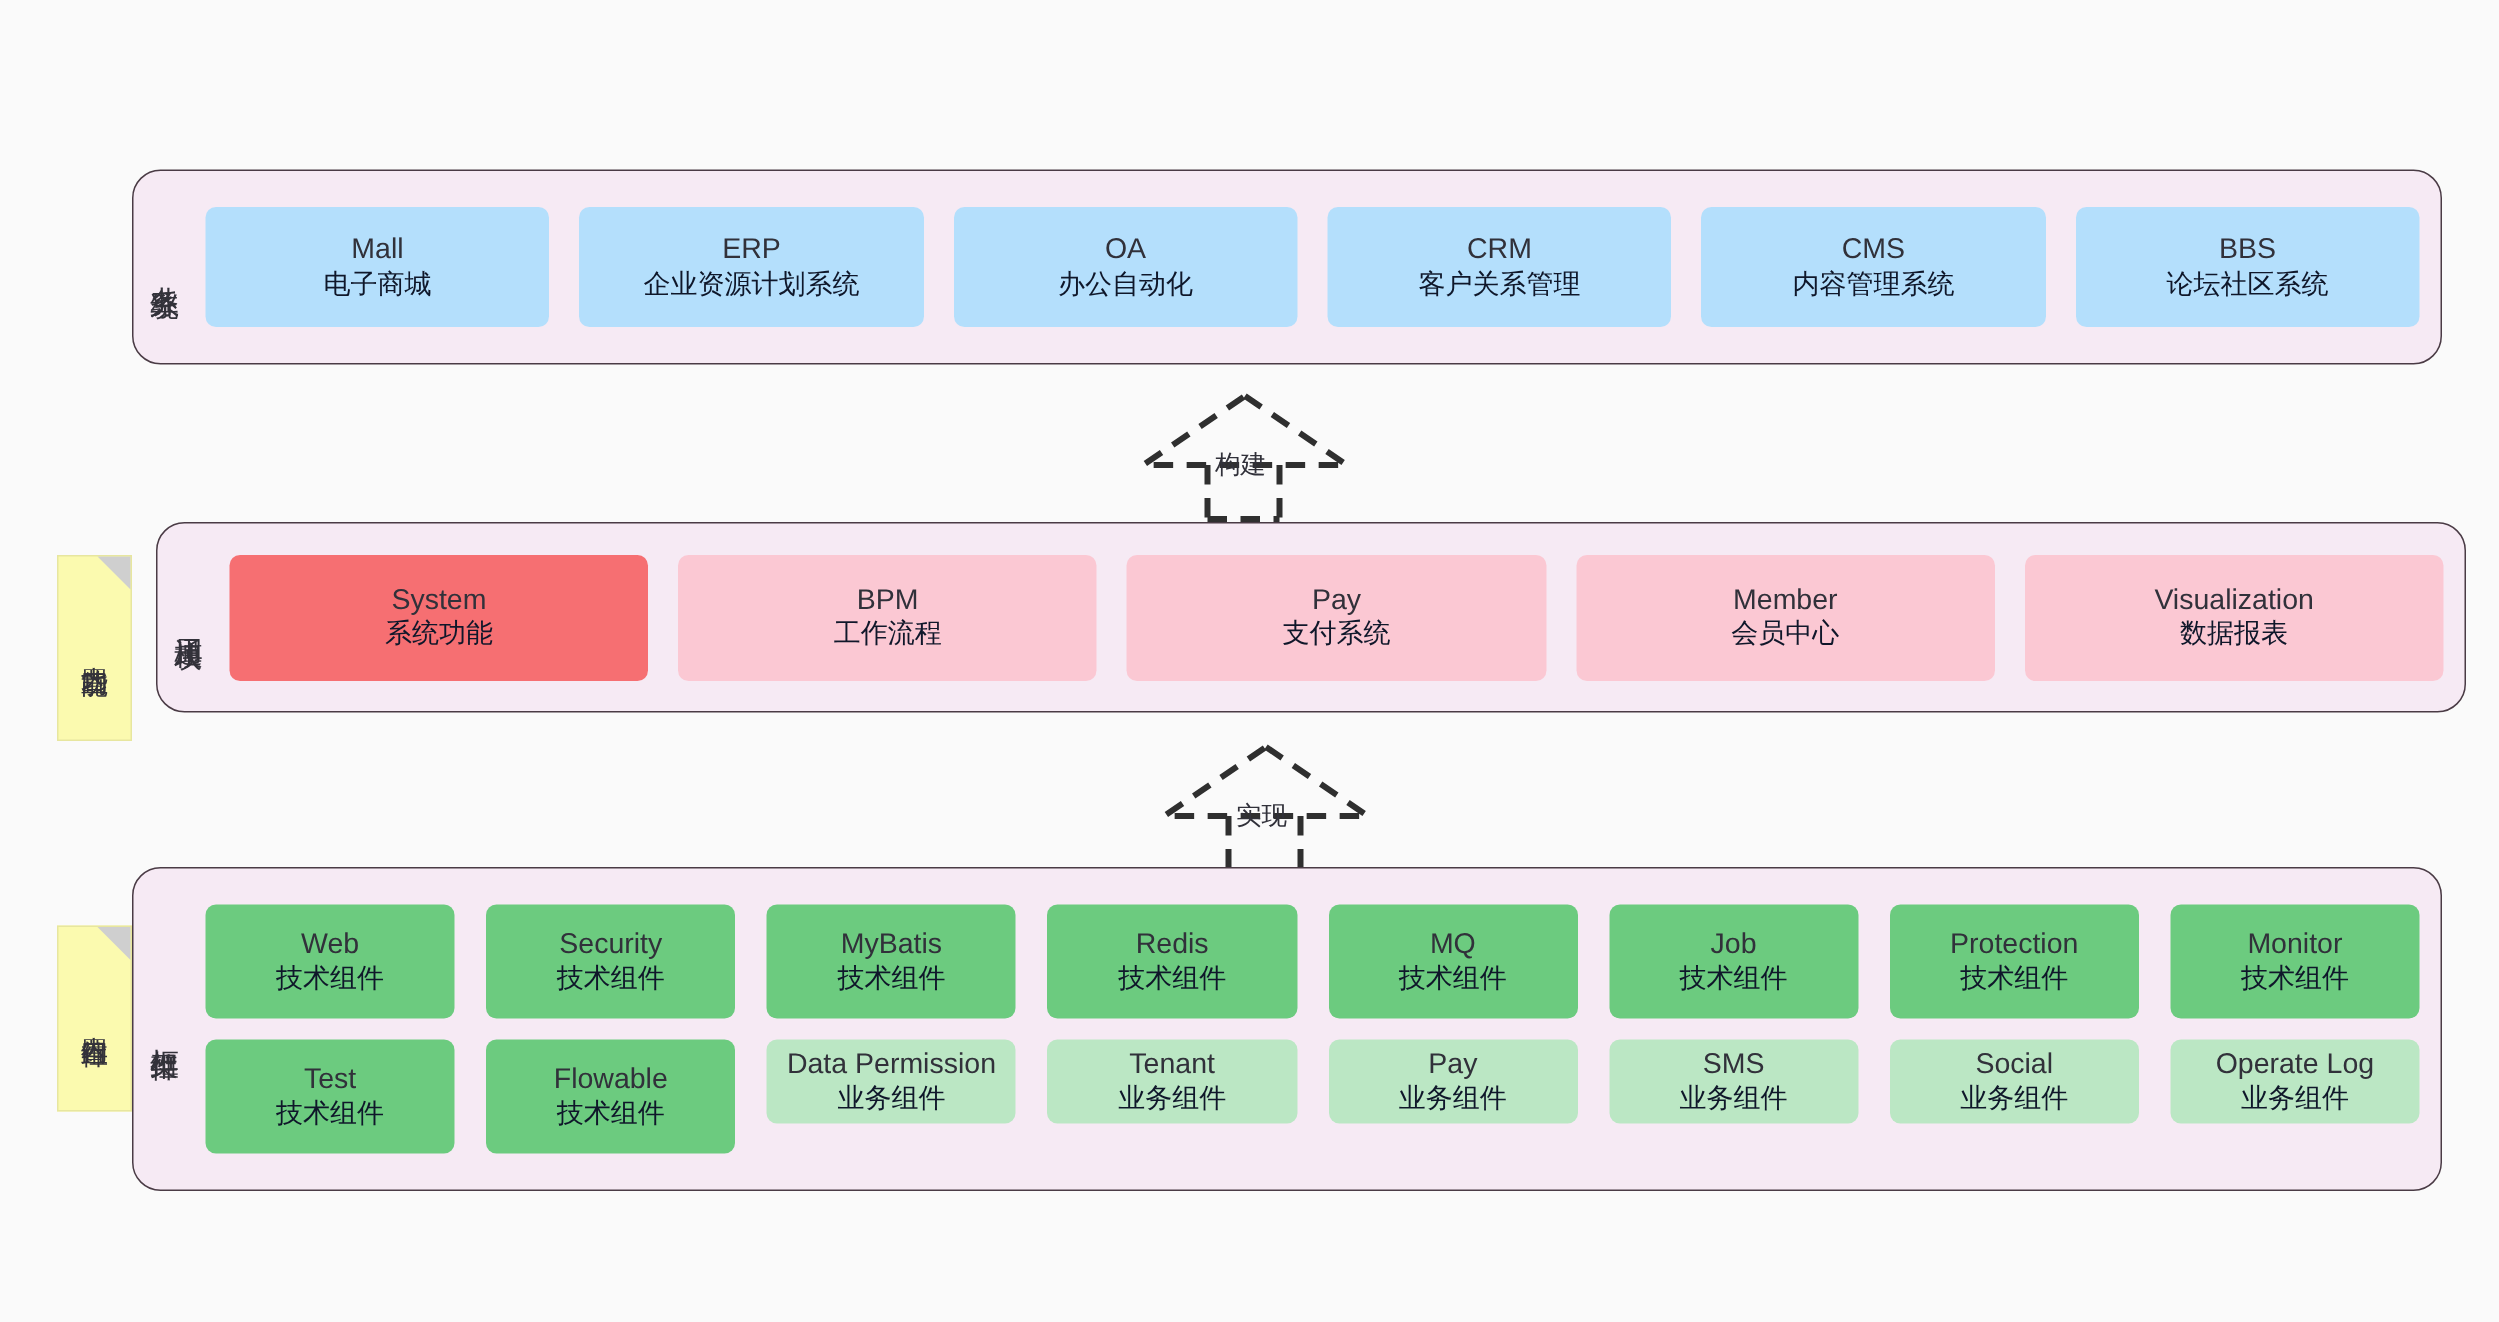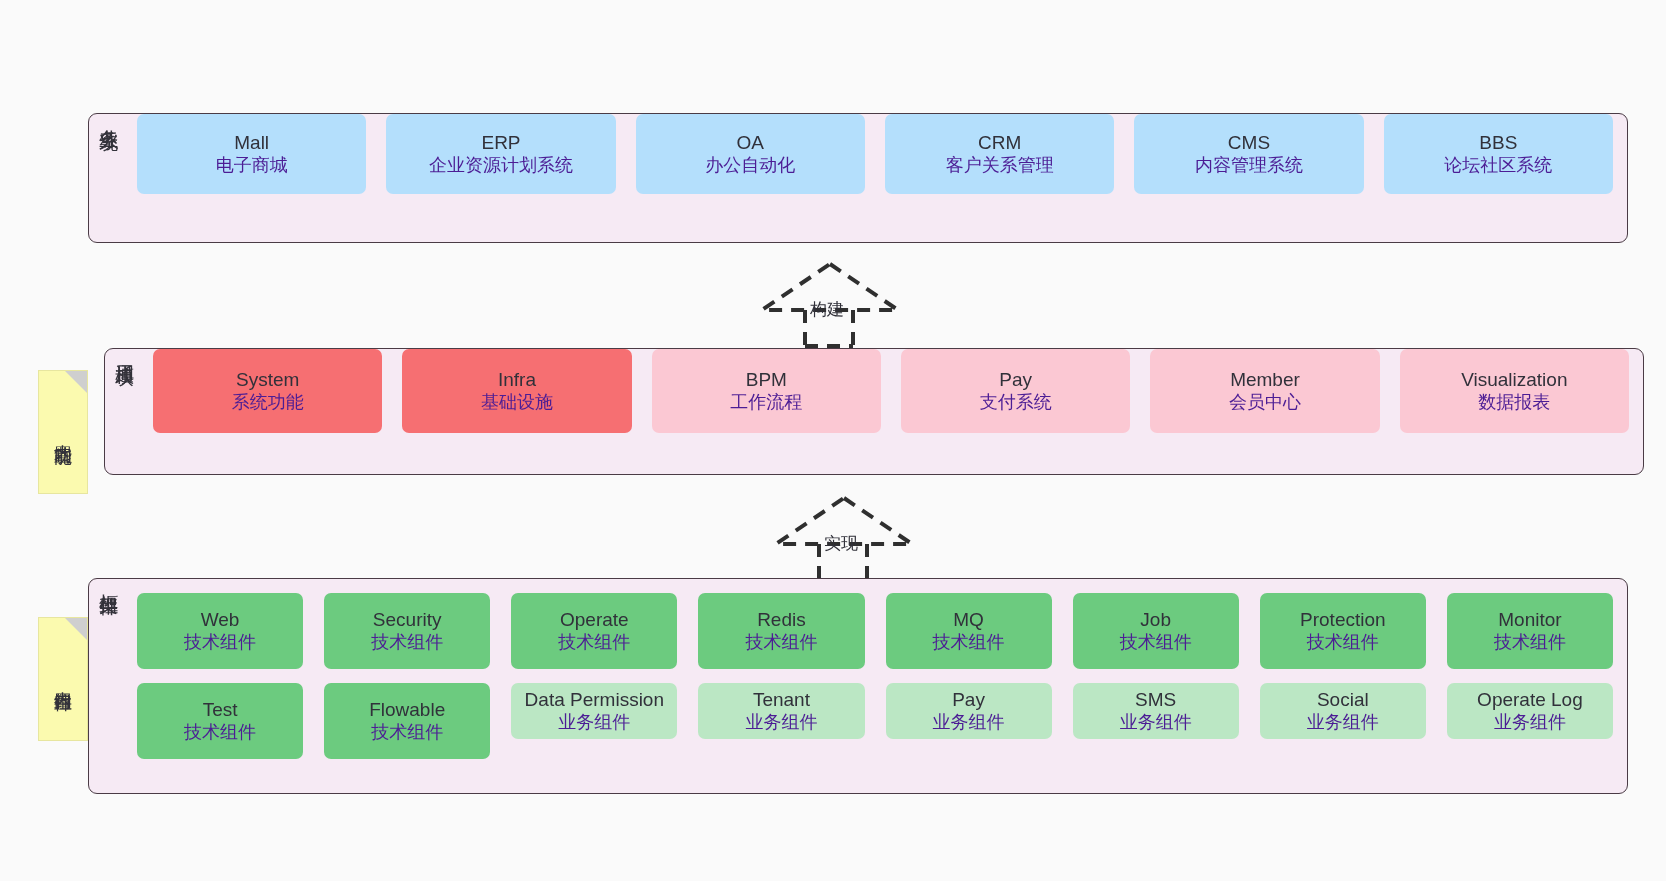--- a/index.html
+++ b/index.html
@@ -11,24 +11,24 @@
     overflow:hidden;
     position:relative;
   }
   #stage{position:absolute;left:0;top:0;width:1666px;height:881px;}
 
   
   .layer{
     position:absolute;
     background:#f6eaf4;
     border:1.6px solid #4a3b45;
-    border-radius:9px;
+    border-radius:19px;
     box-sizing:border-box;
     display:flex;
-    align-items:flex-start;
+    align-items:center;
   }
   .layer-title{
     flex:0 0 auto;
     width:40px;
     display:flex;
     align-items:center;
     justify-content:center;
     font-size:19px;
     line-height:1.12;
     letter-spacing:1px;
@@ -68,21 +68,21 @@
     flex-direction:column;
     align-items:center;
     justify-content:center;
     text-align:center;
     line-height:1.22;
     box-sizing:border-box;
     padding:4px 6px;
     user-select:none;
   }
   .card .t1{font-size:19px;color:#31313a;}
-  .card .t2{font-size:18px;color:#4c1d95;}
+  .card .t2{font-size:18px;color:#0f172a;}
 
   .c-blue{background:#b4dffc;height:80px;}
   .c-red{background:#f66f72;height:84px;}
   .c-pink{background:#fbc8d3;height:84px;}
   .c-green{background:#6ccb7f;height:76px;}
   .c-lgreen{background:#bbe7c4;height:56px;}
 
   
   .note{
     position:absolute;
@@ -182,24 +182,20 @@
 
   <div class="layer" id="layer-common" style="left:104px;top:348px;width:1540px;height:127px;">
     <div class="layer-title">通用模块</div>
     <div class="layer-body">
 
       <div class="card c-red">
         <div class="t1">System</div>
         <div class="t2">系统功能</div>
       </div>
 
-      <div class="card c-red">
-        <div class="t1">Infra</div>
-        <div class="t2">基础设施</div>
-      </div>
 
       <div class="card c-pink">
         <div class="t1">BPM</div>
         <div class="t2">工作流程</div>
       </div>
 
       <div class="card c-pink">
         <div class="t1">Pay</div>
         <div class="t2">支付系统</div>
       </div>
@@ -238,21 +234,21 @@
       <div class="row">
         <div class="card c-green">
           <div class="t1">Web</div>
           <div class="t2">技术组件</div>
         </div>
         <div class="card c-green">
           <div class="t1">Security</div>
           <div class="t2">技术组件</div>
         </div>
         <div class="card c-green">
-          <div class="t1">Operate</div>
+          <div class="t1">MyBatis</div>
           <div class="t2">技术组件</div>
         </div>
         <div class="card c-green">
           <div class="t1">Redis</div>
           <div class="t2">技术组件</div>
         </div>
         <div class="card c-green">
           <div class="t1">MQ</div>
           <div class="t2">技术组件</div>
         </div>

